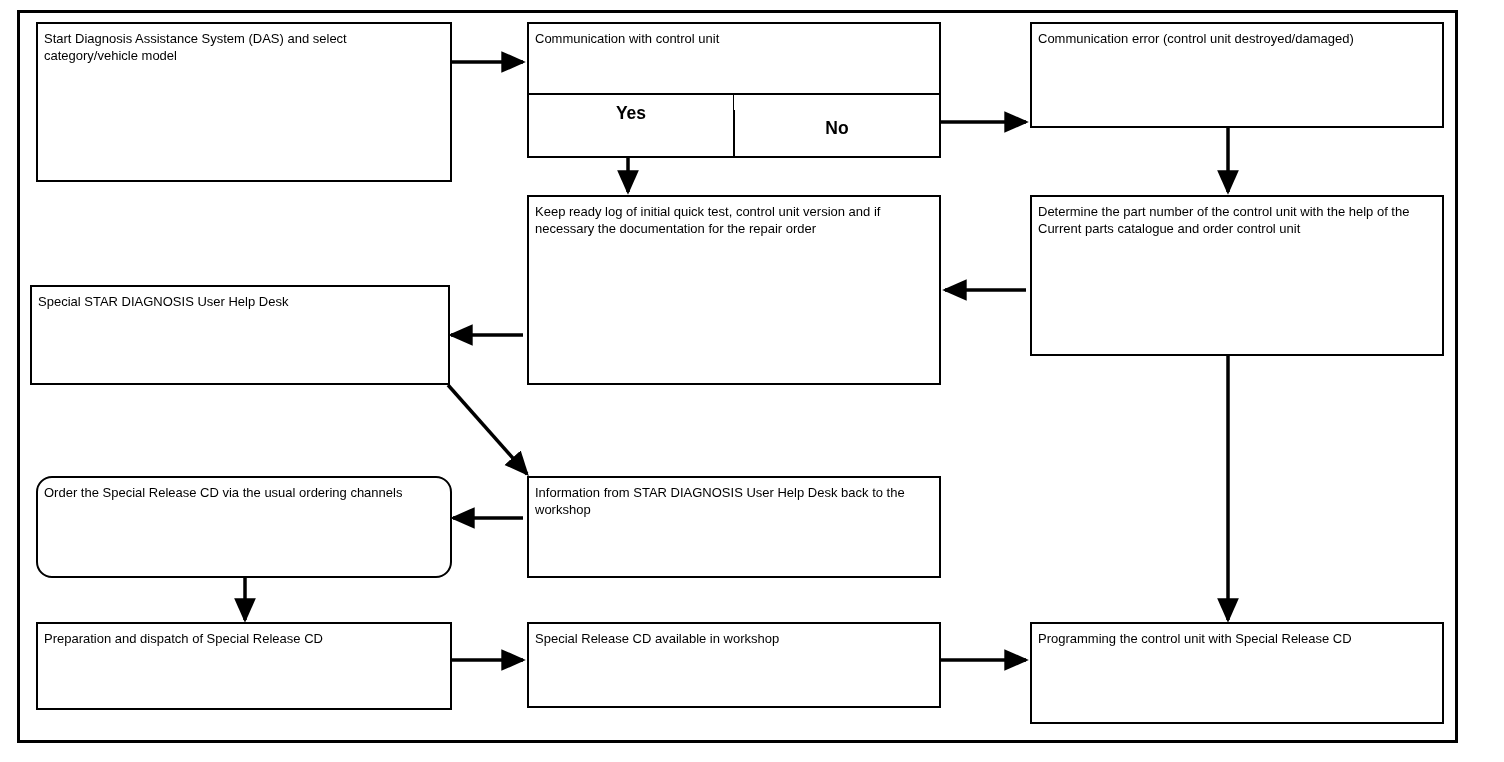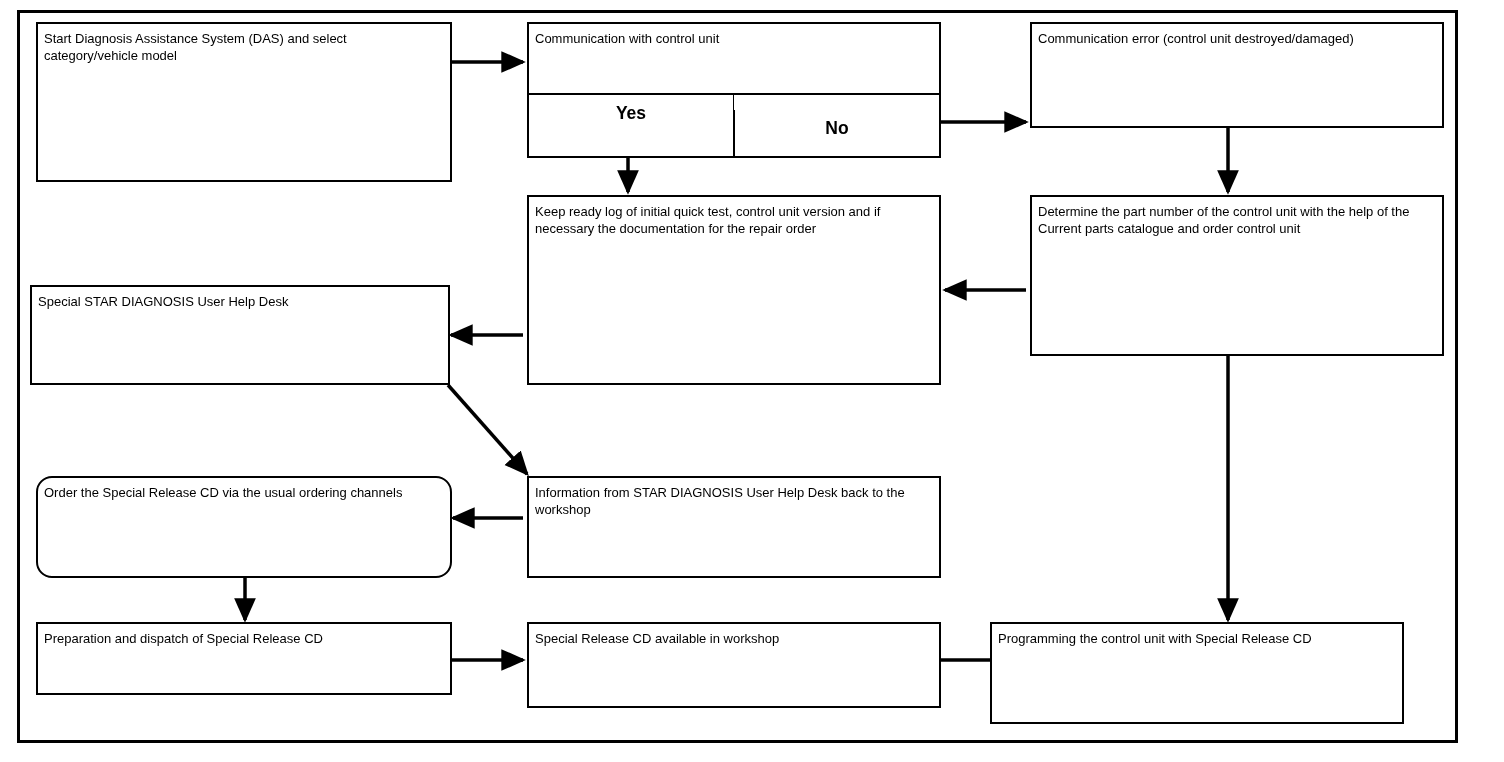--- a/index.html
+++ b/index.html
@@ -153,25 +153,25 @@
   </div>
 
   <div class="node" style="left:36px; top:476px; width:416px; height:102px;border-radius:16px;">
     <span class="node-label">Order the Special Release CD via the usual ordering channels</span>
   </div>
 
   <div class="node" style="left:527px; top:476px; width:414px; height:102px;">
     <span class="node-label">Information from STAR DIAGNOSIS User Help Desk back to the workshop</span>
   </div>
 
-  <div class="node" style="left:36px; top:622px; width:416px; height:73px;">
+  <div class="node" style="left:36px; top:622px; width:416px; height:88px;">
     <span class="node-label">Preparation and dispatch of Special Release CD</span>
   </div>
 
   <div class="node" style="left:527px; top:622px; width:414px; height:86px;">
     <span class="node-label">Special Release CD available in workshop</span>
   </div>
 
-  <div class="node" style="left:990px; top:622px; width:414px; height:102px;">
+  <div class="node" style="left:1030px; top:622px; width:414px; height:102px;">
     <span class="node-label">Programming the control unit with Special Release CD</span>
   </div>
 
 </div>
 
 </body></html>

